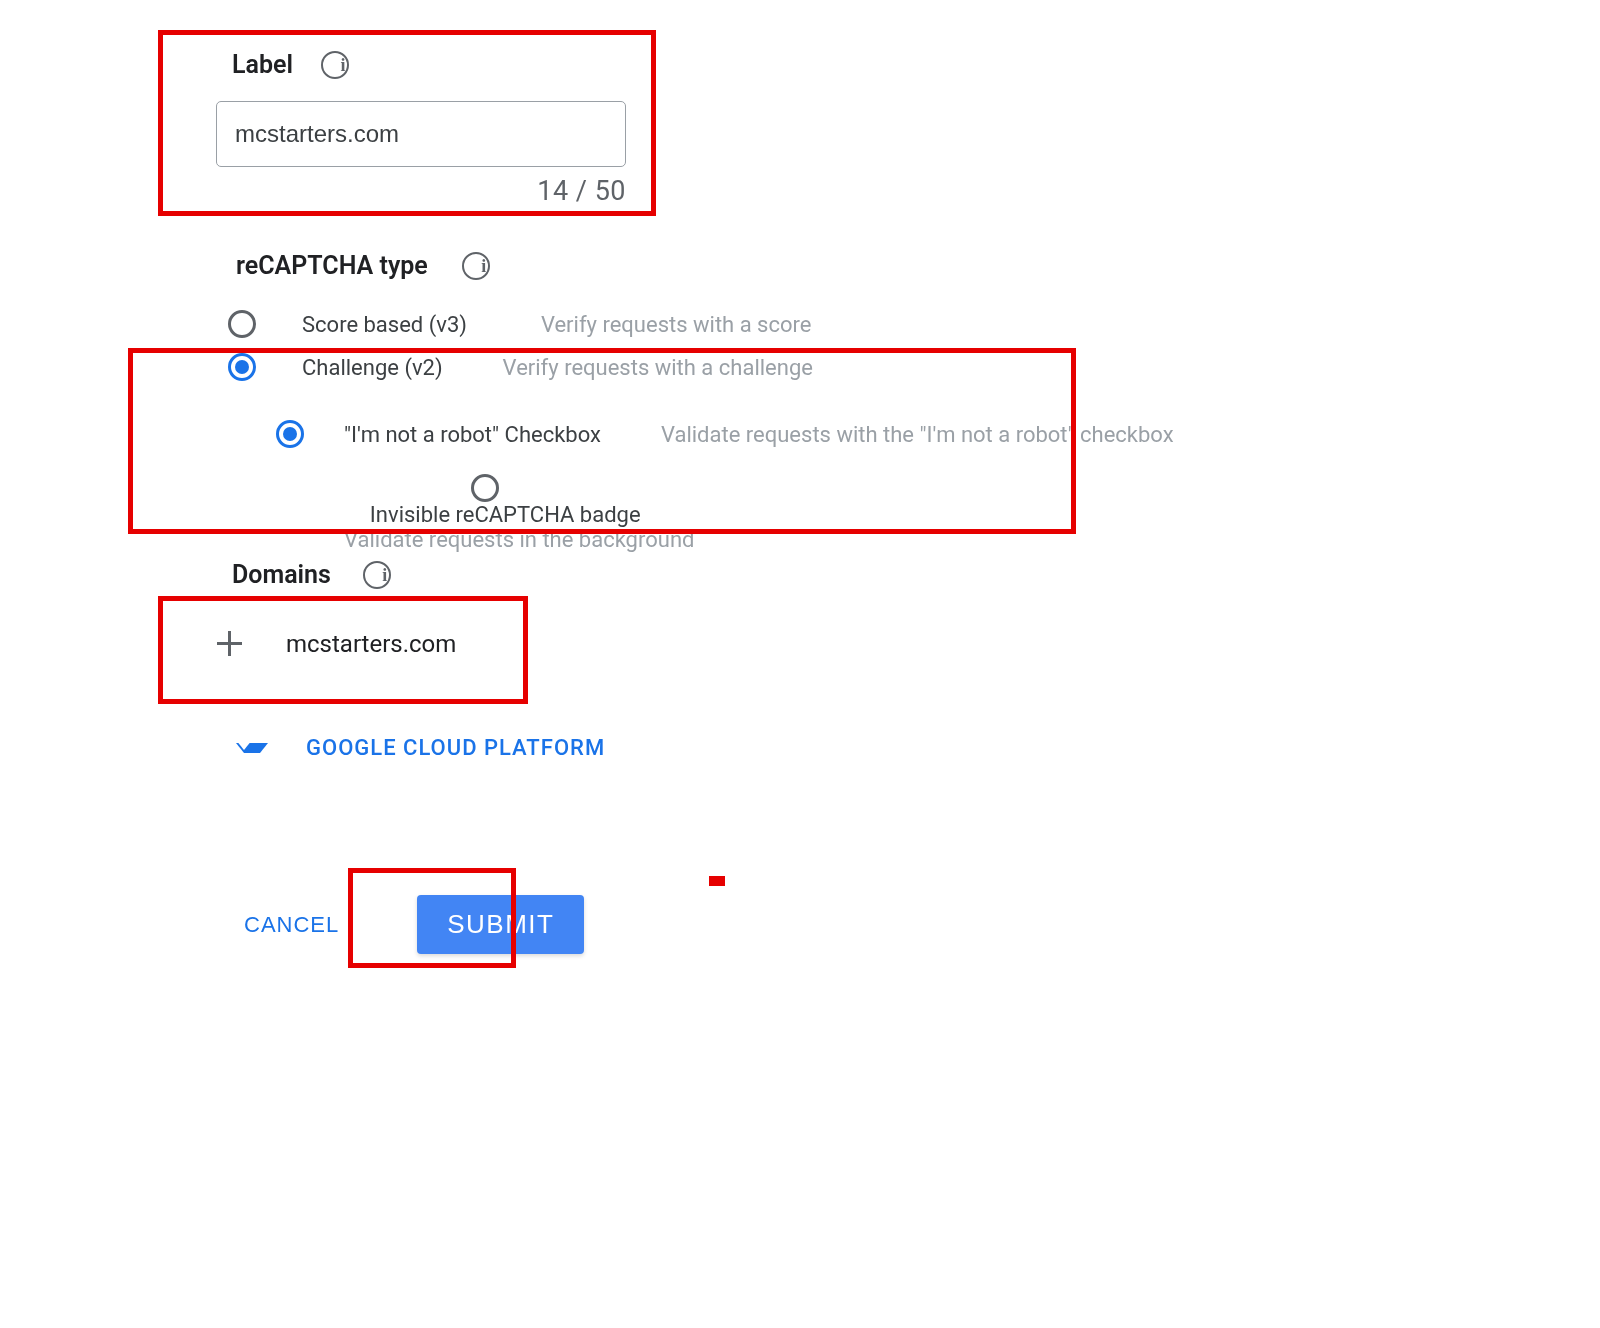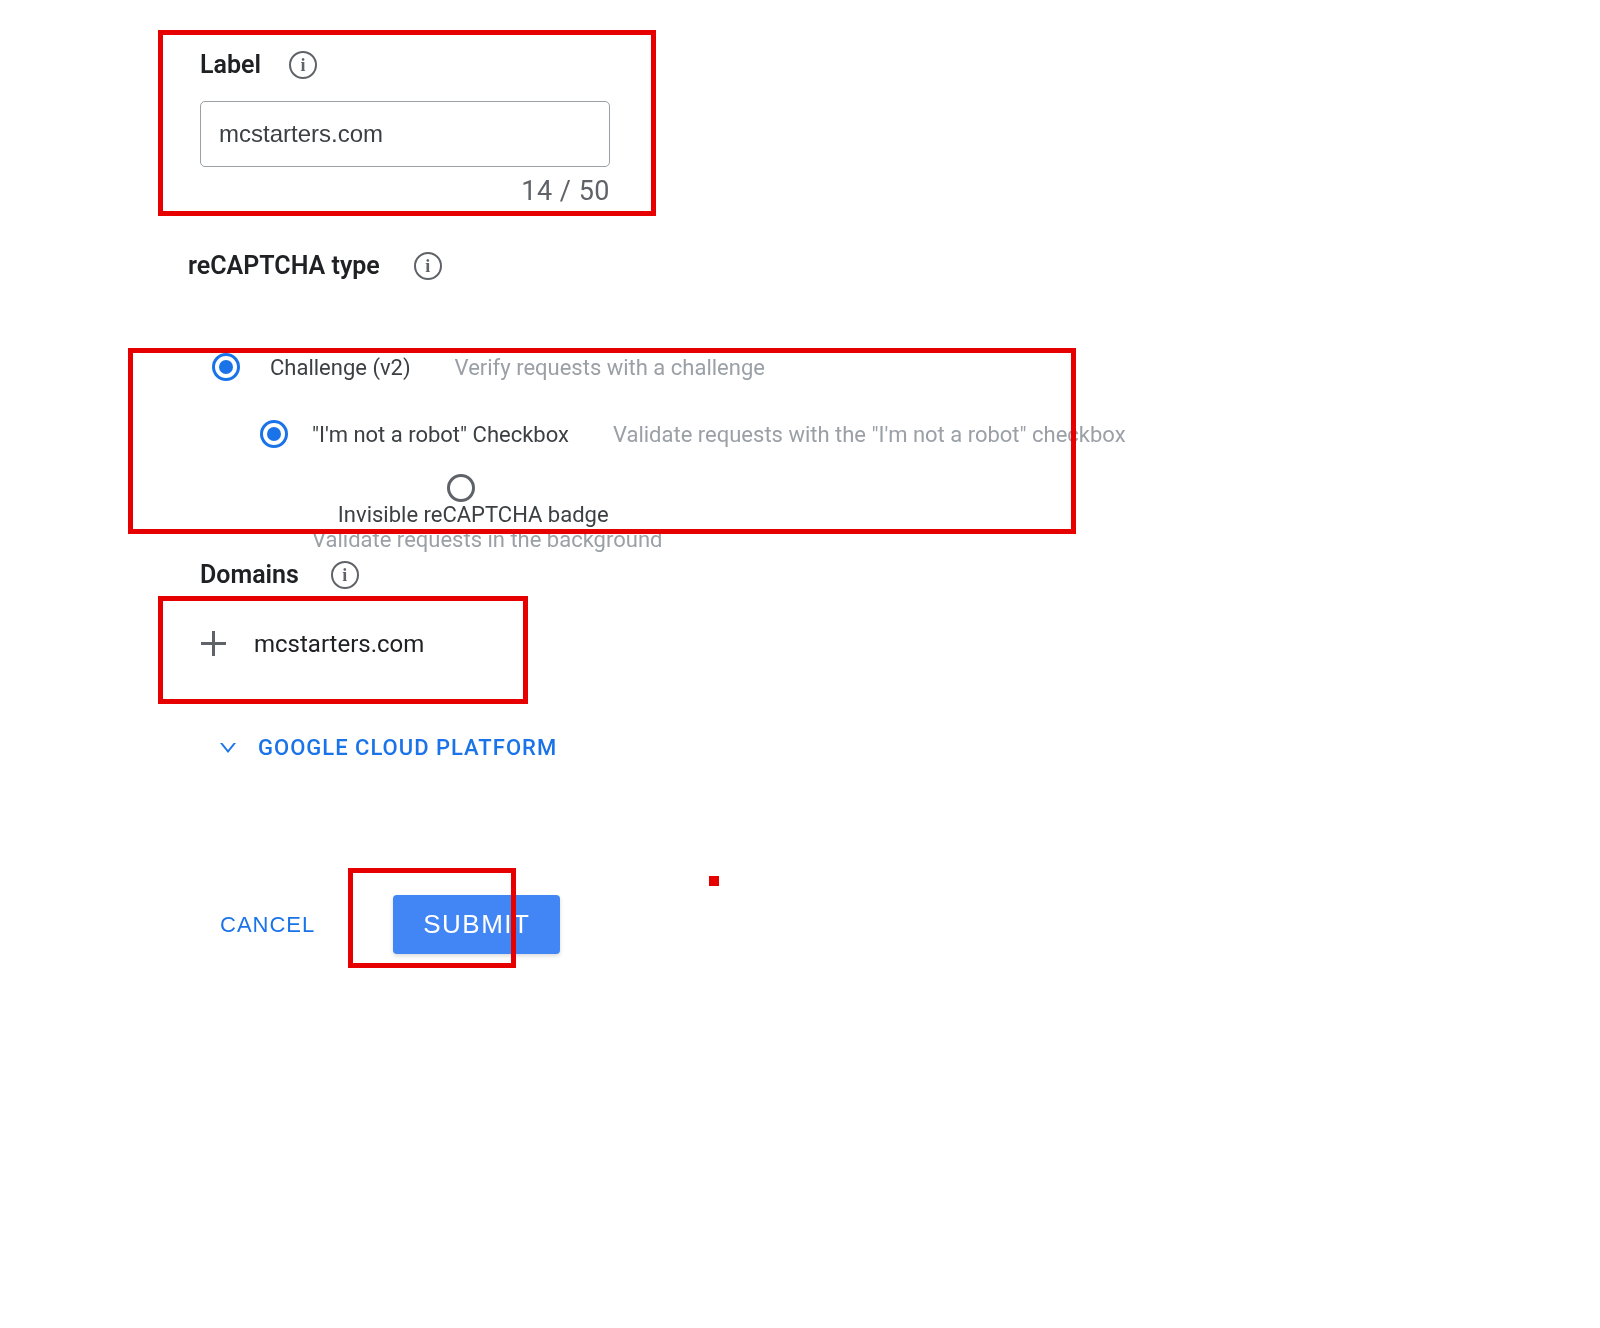--- a/index.html
+++ b/index.html
@@ -1,15 +1,15 @@
 <!DOCTYPE html>
 <html><head>
 <meta charset="utf-8">
 <style>
-  * { box-sizing: border-box; }
+  * { box-sizing: border-box; padding-left: 16px; }
   html, body {
     margin: 0;
     padding: 0;
     width: 1600px;
     height: 1328px;
     background: #fff;
     font-family: "Google Sans", Roboto, "Helvetica Neue", Arial, sans-serif;
     color: #202124;
   }
   .stage {
@@ -167,21 +167,21 @@
   .chev-down::after{
     content:"";
     position:absolute;
     left:-8px; top:-13px;
     border-left: 8px solid transparent;
     border-right: 8px solid transparent;
     border-top: 10px solid #fff;
   }
 
   
-  .actions { position: absolute; left: 220px; top: 895px; display: flex; align-items: center; }
+  .actions { position: absolute; left: 228px; top: 895px; display: flex; align-items: center; }
   .btn-cancel {
     color: #1a73e8;
     font-size: 22px;
     letter-spacing: 1px;
     font-weight: 500;
     background: none;
     border: none;
     padding: 0;
   }
   .btn-submit {
@@ -210,20 +210,25 @@
     <div class="char-counter">14 / 50</div>
   </div>
 
   <div class="type-section">
     <div class="type-heading-row">
       <span class="section-heading">reCAPTCHA type</span>
       <span class="info-icon" style="margin-left:34px;"></span>
     </div>
   </div>
 
+  <div class="radio-row" style="left:212px; top:310px;">
+    <span class="radio"></span>
+    <span class="radio-label">Score based (v3)</span>
+    <span class="radio-desc">Verify requests with a score</span>
+  </div>
 
   <div class="radio-row" style="left:212px; top:353px;">
     <span class="radio selected"></span>
     <span class="radio-label">Challenge (v2)</span>
     <span class="radio-desc" style="margin-left:44px;">Verify requests with a challenge</span>
   </div>
 
   <div class="radio-row" style="left:260px; top:420px;">
     <span class="radio selected"></span>
     <span class="radio-label sub-radio-label">"I'm not a robot" Checkbox</span>

